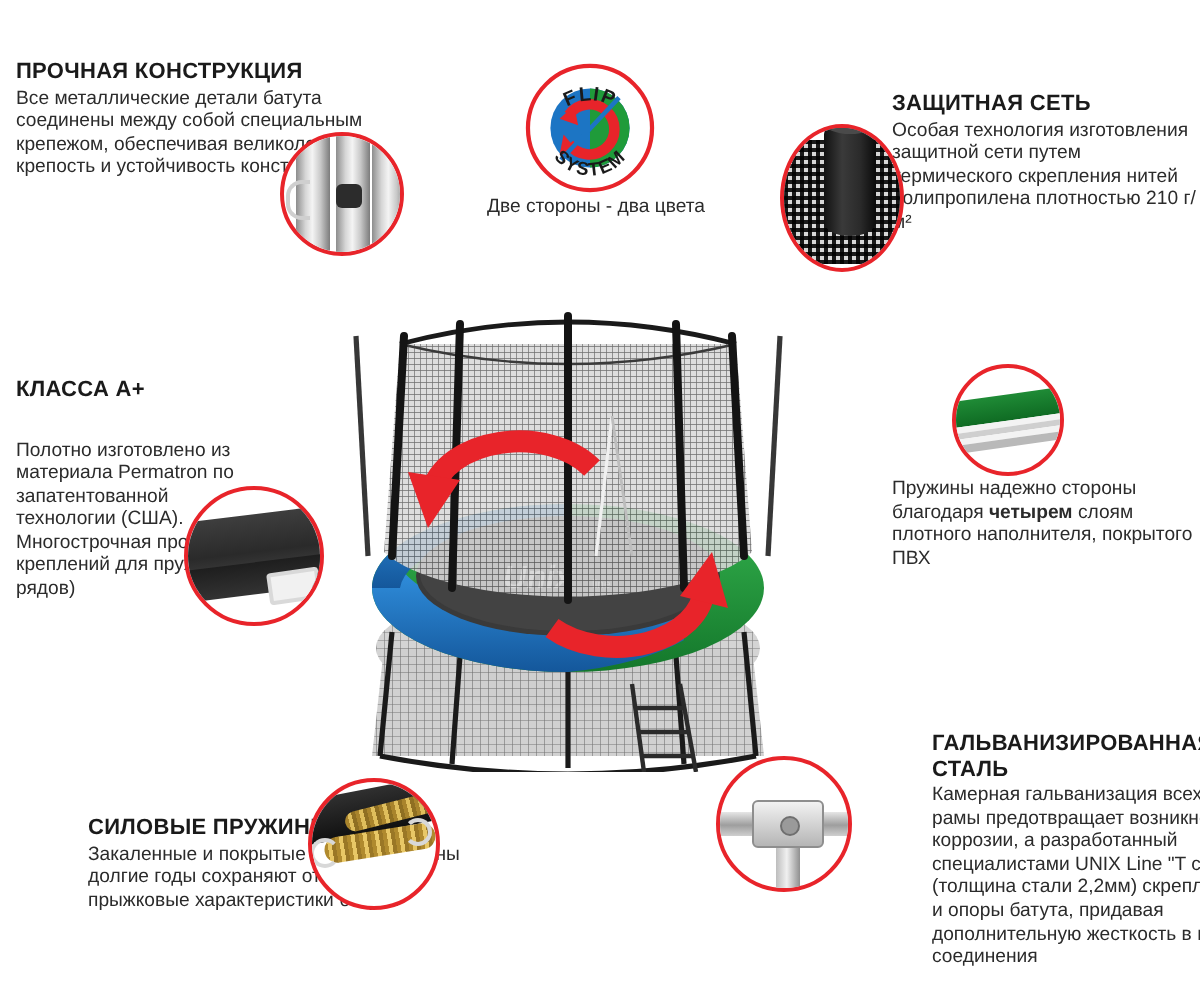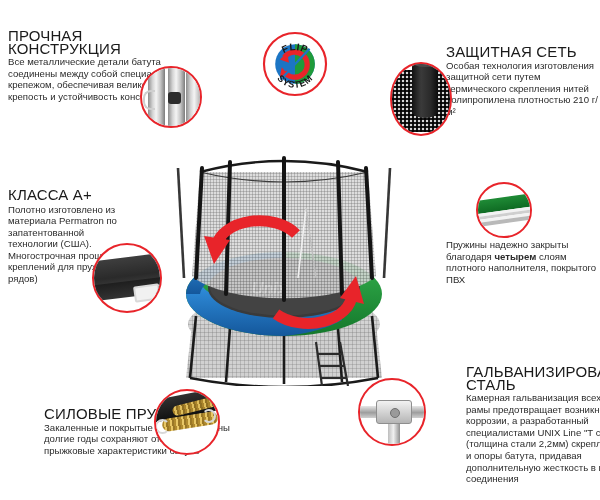--- a/index.html
+++ b/index.html
@@ -10,22 +10,22 @@
     color:#231f20;
     position:relative;
     overflow:hidden;
   }
   .stage{position:absolute;left:0;top:0;width:600px;height:500px;}
 
   
   .block{position:absolute;}
   .block h3{
     margin:0 0 1px 0;
-    font-size:15px;
-    font-weight:normal;
+    font-size:11px;
+    font-weight:bold;
     letter-spacing:.15px;
     line-height:12.5px;
     color:#1a1a1a;
   }
   .block p{
     margin:0;
     font-size:9.6px;
     line-height:11.6px;
     color:#2b2b2b;
   }
@@ -188,26 +188,26 @@
     <h3>ПРОЧНАЯ КОНСТРУКЦИЯ</h3>
     <p>Все металлические детали батута соединены между собой специальным крепежом, обеспечивая великолепную крепость и устойчивость конструкции</p>
   </div>
 
   <div class="block b-net">
     <h3>ЗАЩИТНАЯ СЕТЬ</h3>
     <p>Особая технология изготовления защитной сети путем термического скрепления нитей полипропилена плотностью 210 г/м²</p>
   </div>
 
   <div class="block b-mat">
-    <h3 style="margin-bottom:2px;">КЛАССА А+</h3>
+    <h3 style="margin-bottom:18px;">КЛАССА А+</h3>
     <p style="width:118px;">Полотно изготовлено из материала Permatron по запатентованной технологии (США). Многострочная прошивка креплений для пружин (8 рядов)</p>
   </div>
 
   <div class="block b-multilayer">
-    <p><span>Пружины надежно закрыты благодаря </span><b>четырем</b><span> слоям плотного наполнителя, покрытого ПВХ</span></p>
+    <p><span>Пружины надежно стороны благодаря </span><b>четырем</b><span> слоям плотного наполнителя, покрытого ПВХ</span></p>
   </div>
 
   <div class="block b-steel">
     <h3>ГАЛЬВАНИЗИРОВАННАЯ СТАЛЬ</h3>
     <p>Камерная гальванизация всех деталей рамы предотвращает возникновение коррозии, а разработанный специалистами  UNIX Line "T connector" (толщина стали 2,2мм) скрепляет раму и опоры батута, придавая дополнительную жесткость в местах соединения</p>
   </div>
 
   <div class="block b-springs">
     <h3>СИЛОВЫЕ ПРУЖИНЫ</h3>
     <p>Закаленные и покрытые цинком пружины долгие годы сохраняют отличные прыжковые характеристики батута</p>
@@ -227,20 +227,21 @@
       <polygon points="30,55 41,68 27,70" fill="#e8242a"></polygon>
       <line x1="28" y1="74" x2="72" y2="27" stroke="#1c75c4" stroke-width="3.4"></line>
       <text font-family="Liberation Sans, sans-serif" font-size="15" font-weight="bold" fill="#1a1a1a" letter-spacing="1">
         <textPath href="#arcTop" startOffset="50%" text-anchor="middle">FLIP</textPath>
       </text>
       <text font-family="Liberation Sans, sans-serif" font-size="14" font-weight="bold" fill="#1a1a1a" letter-spacing="1">
         <textPath href="#arcBot" startOffset="50%" text-anchor="middle">SYSTEM</textPath>
       </text>
     </svg>
   </div>
+  <div class="flip-caption">Две стороны - два цвета</div>
 
   <div class="callout c-bolt">
     <div class="inner">
       <div class="tube t1"></div>
         <div class="tube t2"></div>
         <div class="tube t3"></div>
       <div class="clip"></div>
         <div class="nut"></div>
     </div>
   </div>

